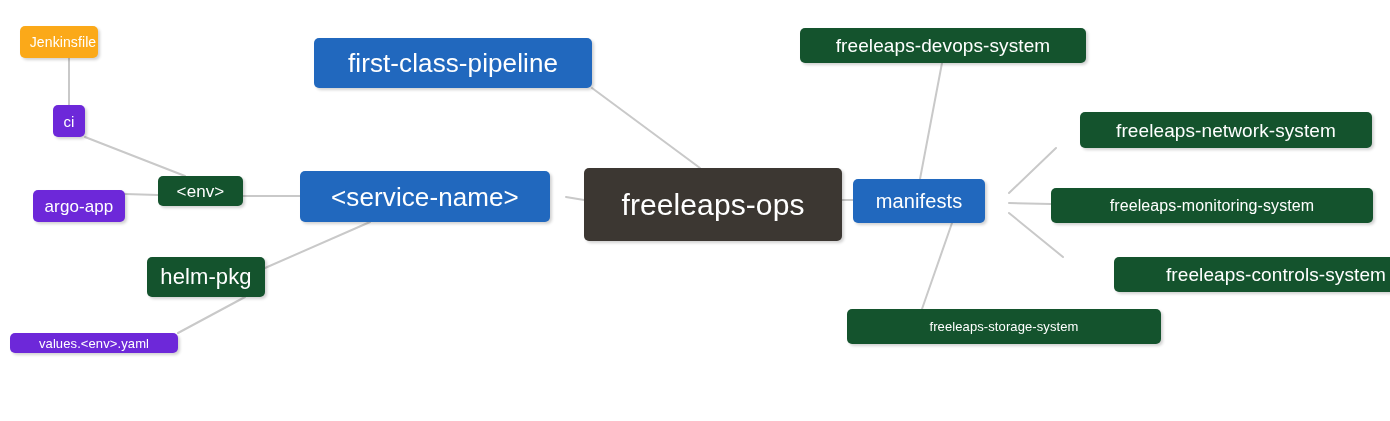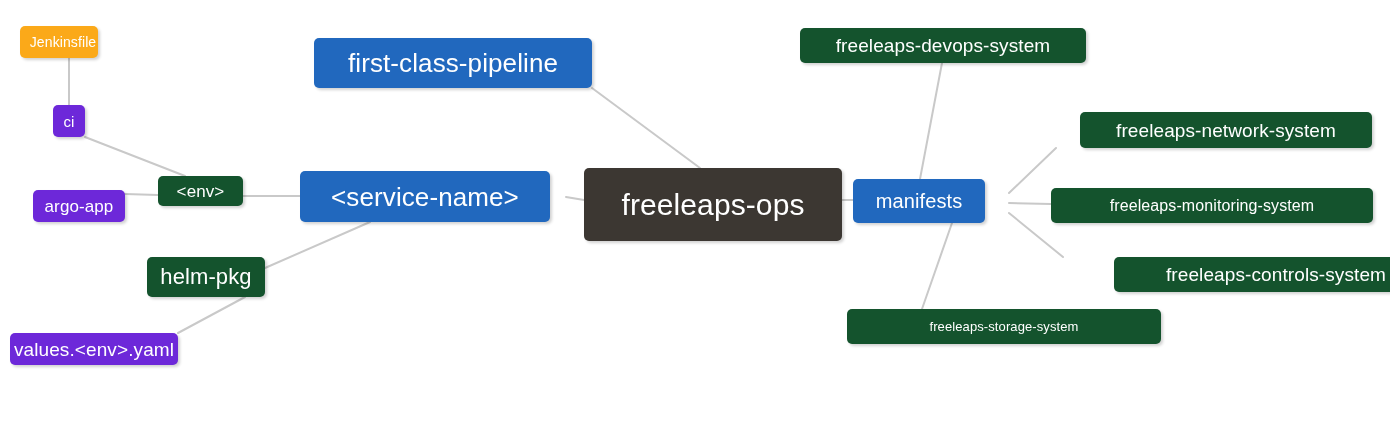--- a/index.html
+++ b/index.html
@@ -73,16 +73,16 @@
       <div class="node n-blue" style="left: 853px; top: 179px; width: 132px; height: 44px; font-size: 20px;">manifests</div>
       <div class="node n-green" style="left: 158px; top: 176px; width: 85px; height: 30px; font-size: 17px;">&lt;env&gt;</div>
       <div class="node n-green" style="left: 147px; top: 257px; width: 118px; height: 40px; font-size: 22px; text-align: center;">helm-pkg</div>
       <div class="node n-green" style="left: 800px; top: 28px; width: 286px; height: 35px; font-size: 19px;">freeleaps-devops-system</div>
       <div class="node n-green" style="left: 1056px; top: 112px; width: 292px; height: 36px; font-size: 19px; margin-left: 24px;">freeleaps-network-system</div>
       <div class="node n-green" style="left: 1051px; top: 188px; width: 322px; height: 35px; font-size: 16px;">freeleaps-monitoring-system</div>
       <div class="node n-green" style="left: 1114px; top: 257px; width: 324px; height: 35px; font-size: 19px;">freeleaps-controls-system</div>
       <div class="node n-green" style="left: 815px; top: 309px; width: 314px; height: 35px; font-size: 13px; margin-left: 32px;">freeleaps-storage-system</div>
       <div class="node n-red" style="left: 53px; top: 105px; width: 32px; height: 32px; font-size: 15px;">ci</div>
       <div class="node n-red" style="left: 33px; top: 190px; width: 92px; height: 32px; font-size: 17px;">argo-app</div>
-      <div class="node n-red" style="left: 10px; top: 333px; width: 168px; height: 32px; font-size: 19px;">values.&lt;env&gt;.yaml</div>
+      <div class="node n-red" style="left: 10px; top: 333px; width: 168px; height: 20px; font-size: 13px;">values.&lt;env&gt;.yaml</div>
       <div class="node n-orange" style="left: 20px; top: 26px; width: 78px; height: 32px; font-size: 14px; padding-left: 8px;">Jenkinsfile</div>
     </div>
 </div>
 
 </body></html>

